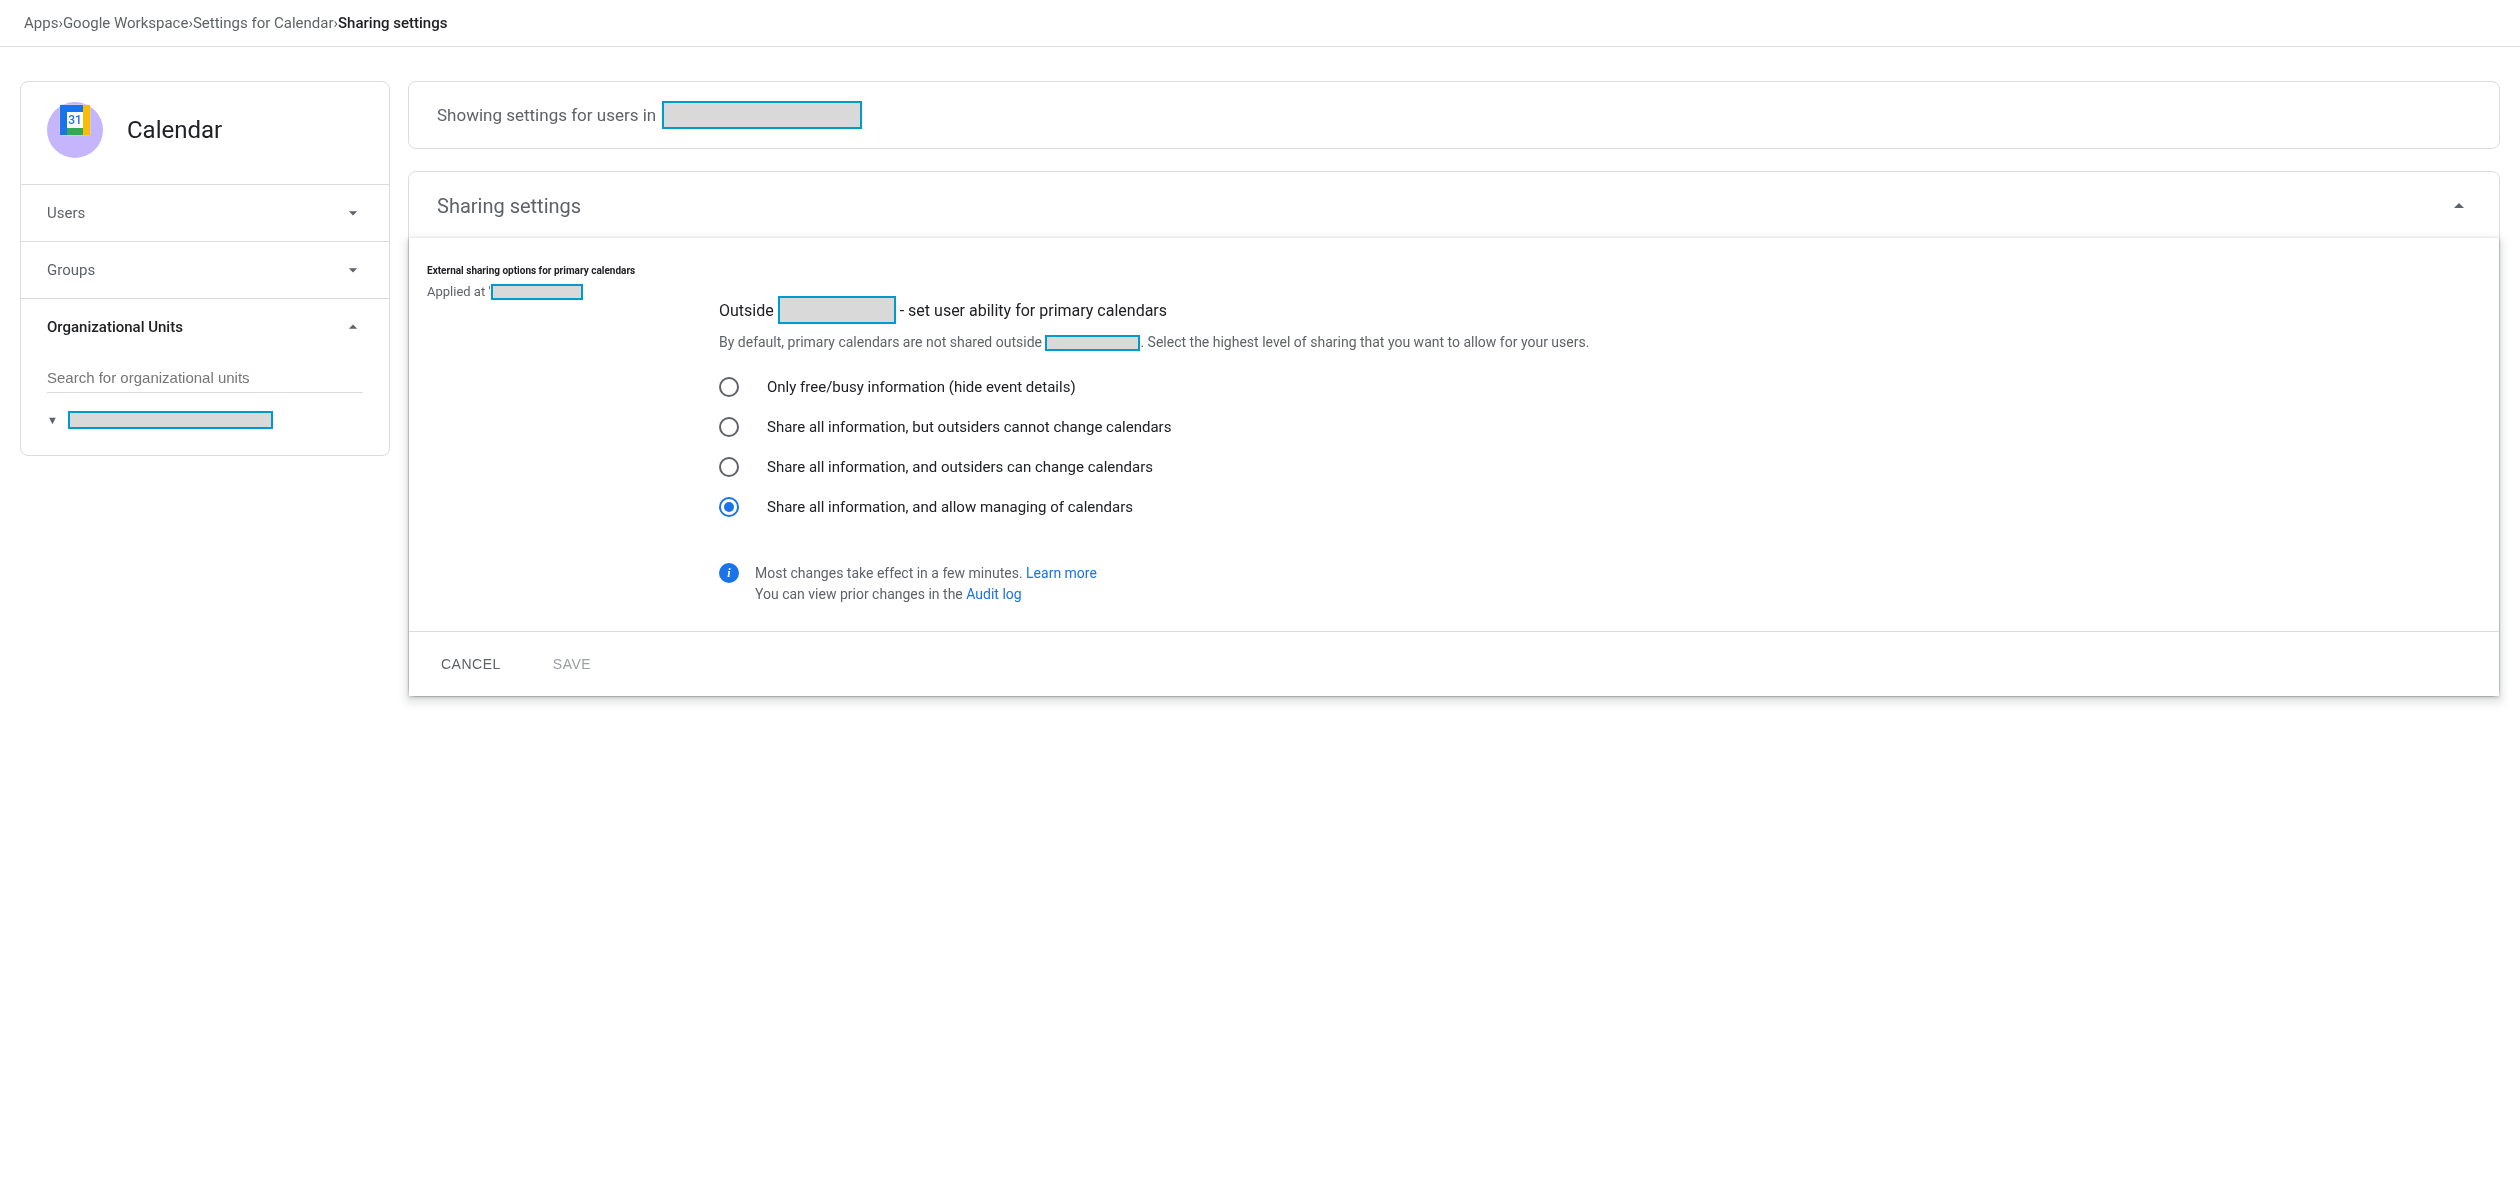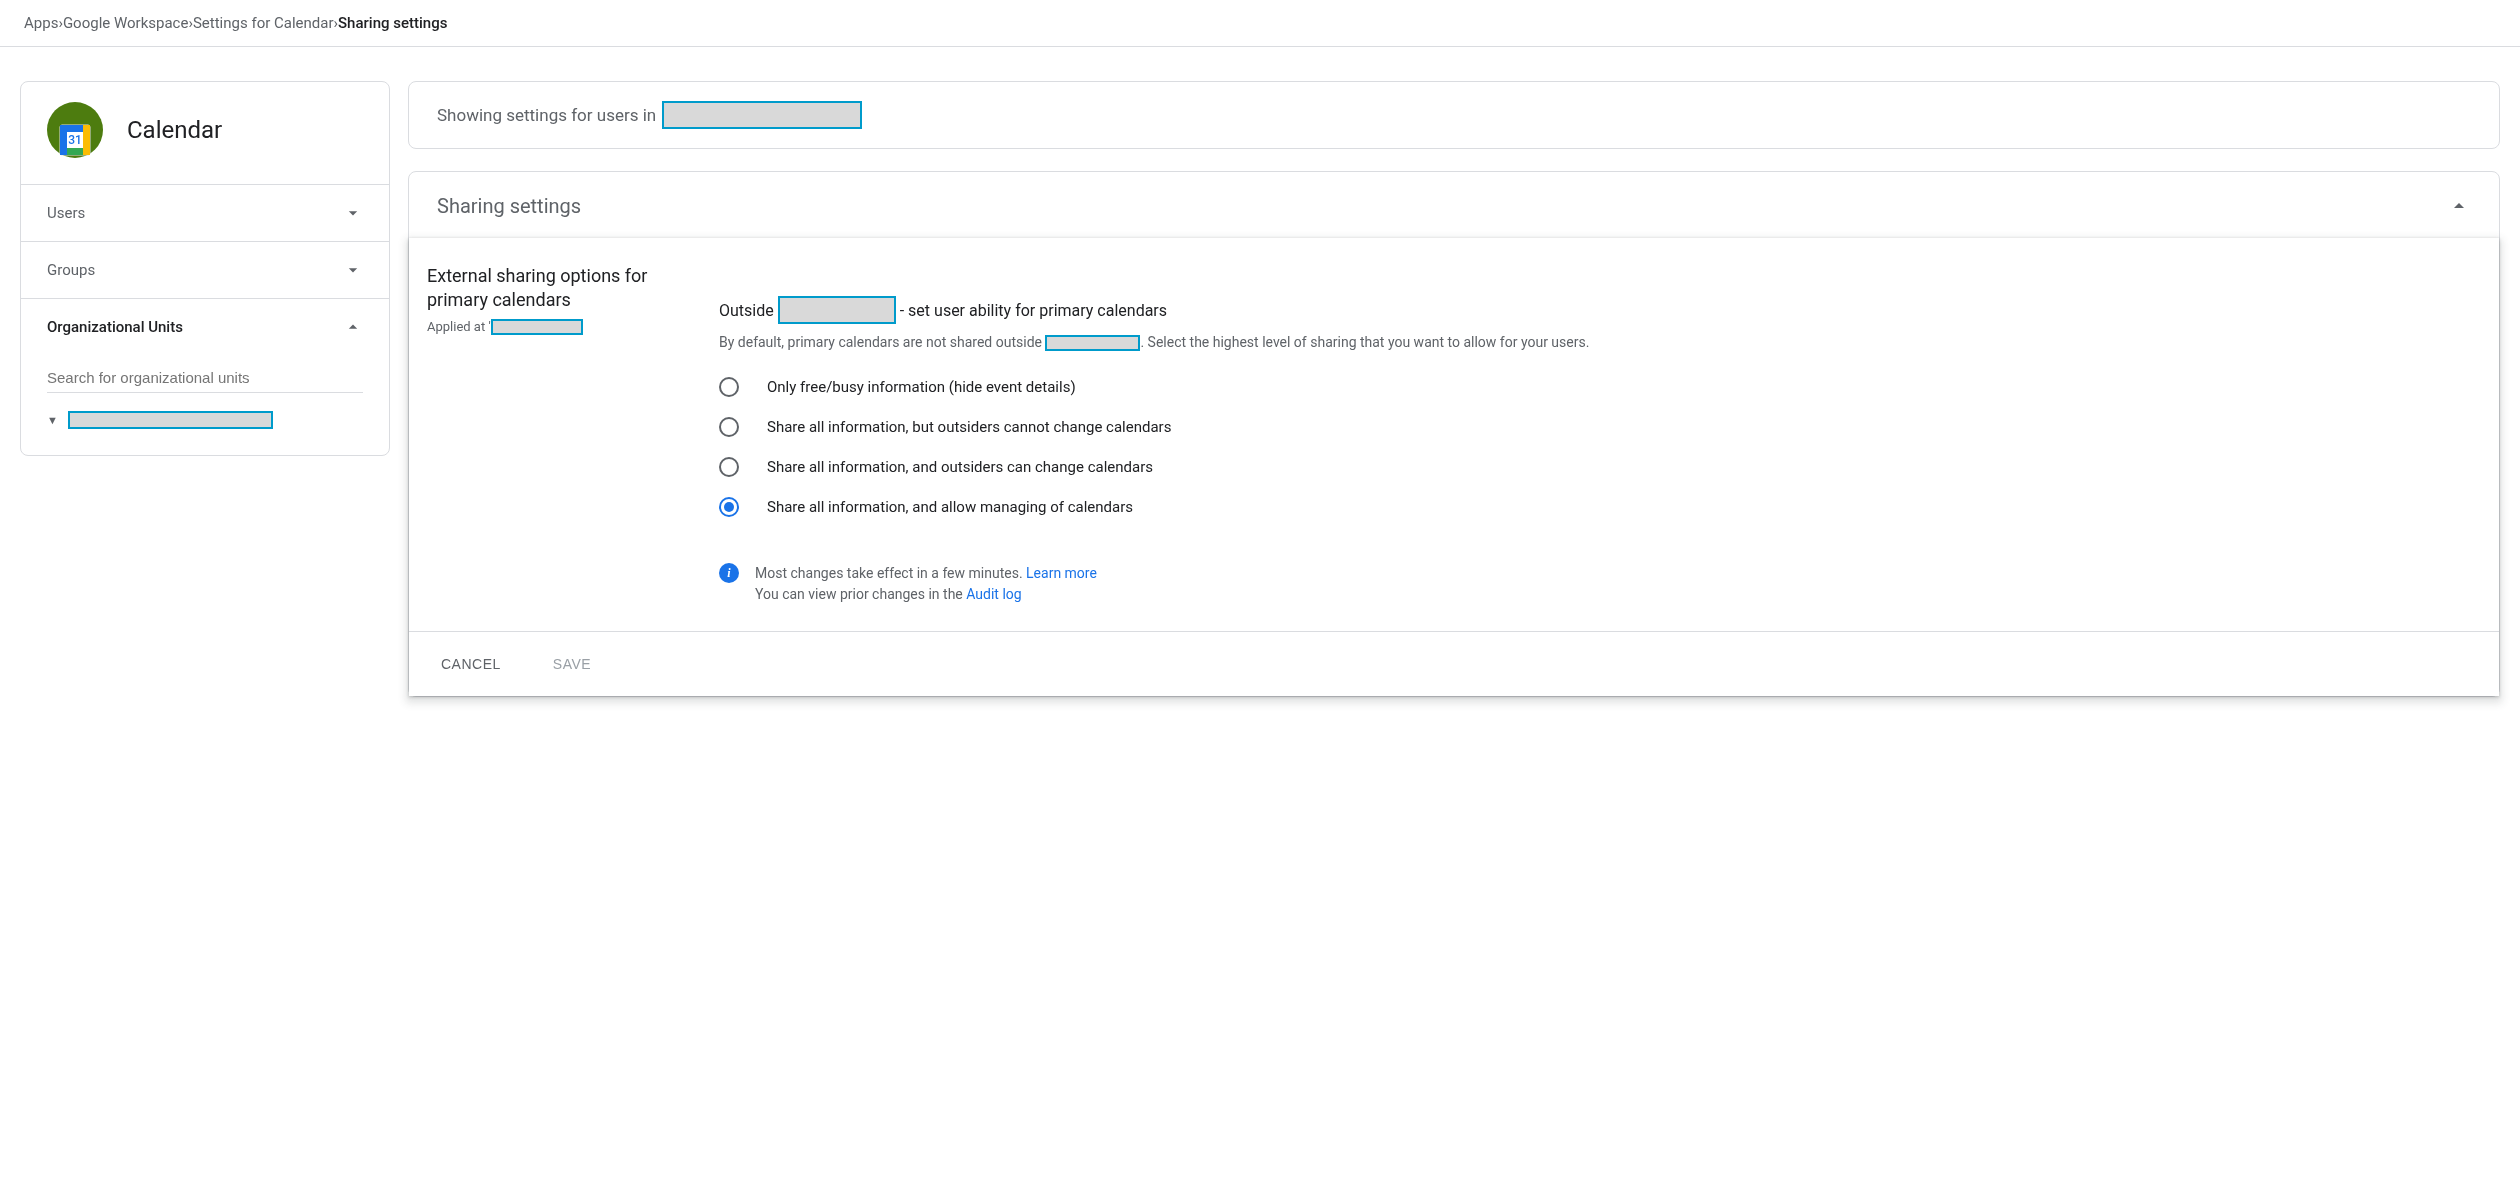--- a/index.html
+++ b/index.html
@@ -49,23 +49,23 @@
     .app-header {
       display: flex;
       align-items: center;
       padding: 20px 26px 26px 26px;
       gap: 24px;
     }
     .app-icon-wrap {
       width: 56px;
       height: 56px;
       border-radius: 50%;
-      background: #4d7c0f;
-      display: flex;
-      align-items: flex-end;
+      background: #c4b5fd;
+      display: flex;
+      align-items: flex-start;
       justify-content: center;
     }
     .app-title {
       font-size: 24px;
       color: #202124;
     }
     .sidebar-section {
       border-top: 1px solid #dadce0;
       padding: 18px 26px;
       display: flex;
@@ -154,22 +154,22 @@
     .settings-body {
       display: flex;
       padding: 26px 28px 26px 18px;
       gap: 22px;
     }
     .settings-left {
       width: 270px;
       flex-shrink: 0;
     }
     .settings-left-title {
-      font-size: 18px;
-      font-weight: 400;
+      font-size: 10px;
+      font-weight: 700;
       color: #202124;
       line-height: 1.35;
       margin-bottom: 6px;
     }
     .applied-at {
       font-size: 13px;
       color: #5f6368;
     }
     .settings-right {
       flex: 1;

